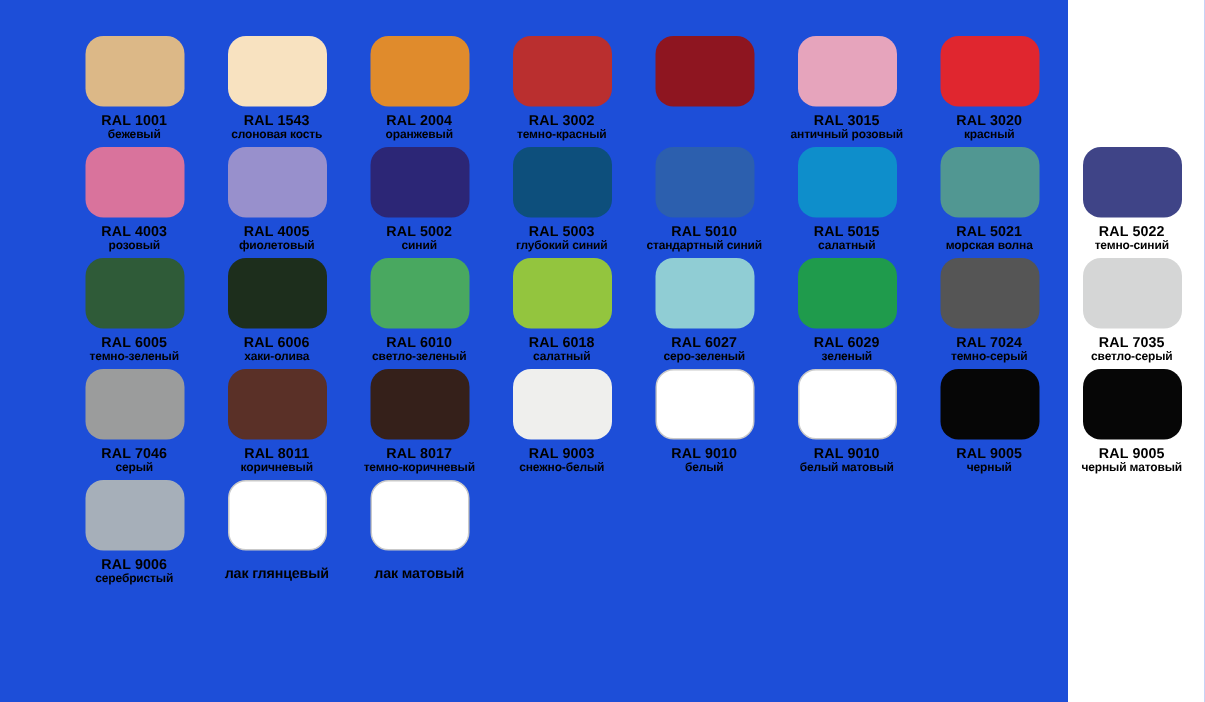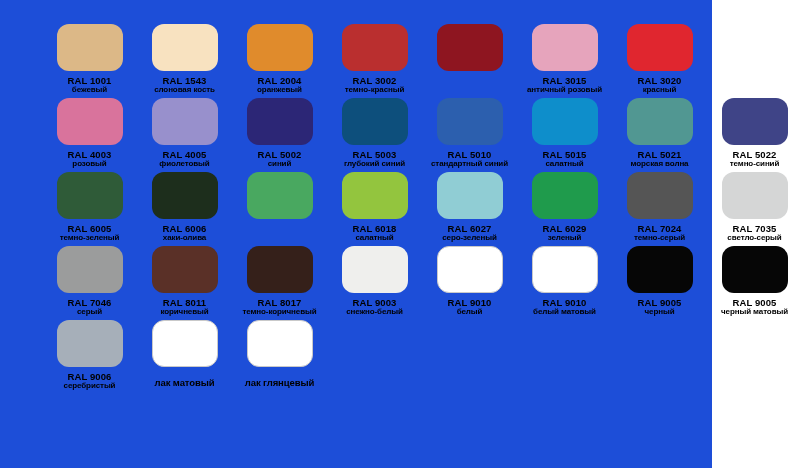--- a/index.html
+++ b/index.html
@@ -196,20 +196,24 @@
         </div>
         <div class="swatch-cell">
           <div class="chip" style="background: rgb(29, 46, 28);"></div>
           <div class="labels">
             <span class="code">RAL 6006</span>
             <span class="name">хаки-олива</span>
           </div>
         </div>
         <div class="swatch-cell">
           <div class="chip" style="background: rgb(73, 168, 96);"></div>
+          <div class="labels">
+            <span class="code">RAL 6010</span>
+            <span class="name">светло-зеленый</span>
+          </div>
         </div>
         <div class="swatch-cell">
           <div class="chip" style="background: rgb(147, 197, 62);"></div>
           <div class="labels">
             <span class="code">RAL 6018</span>
             <span class="name">салатный</span>
           </div>
         </div>
         <div class="swatch-cell">
           <div class="chip" style="background: rgb(144, 205, 212);"></div>
@@ -302,24 +306,24 @@
         <div class="swatch-cell">
           <div class="chip" style="background: rgb(166, 175, 185);"></div>
           <div class="labels">
             <span class="code">RAL 9006</span>
             <span class="name">серебристый</span>
           </div>
         </div>
         <div class="swatch-cell cell-nocode">
           <div class="chip outlined" style="background: rgb(255, 255, 255);"></div>
           <div class="labels">
-            <span class="name">лак матовый</span>
+            <span class="name">лак глянцевый</span>
           </div>
         </div>
         <div class="swatch-cell cell-nocode">
           <div class="chip outlined" style="background: rgb(255, 255, 255);"></div>
           <div class="labels">
-            <span class="name">лак глянцевый</span>
+            <span class="name">лак матовый</span>
           </div>
         </div>
       </div>
     </div>
 </div>
 
 </body></html>

